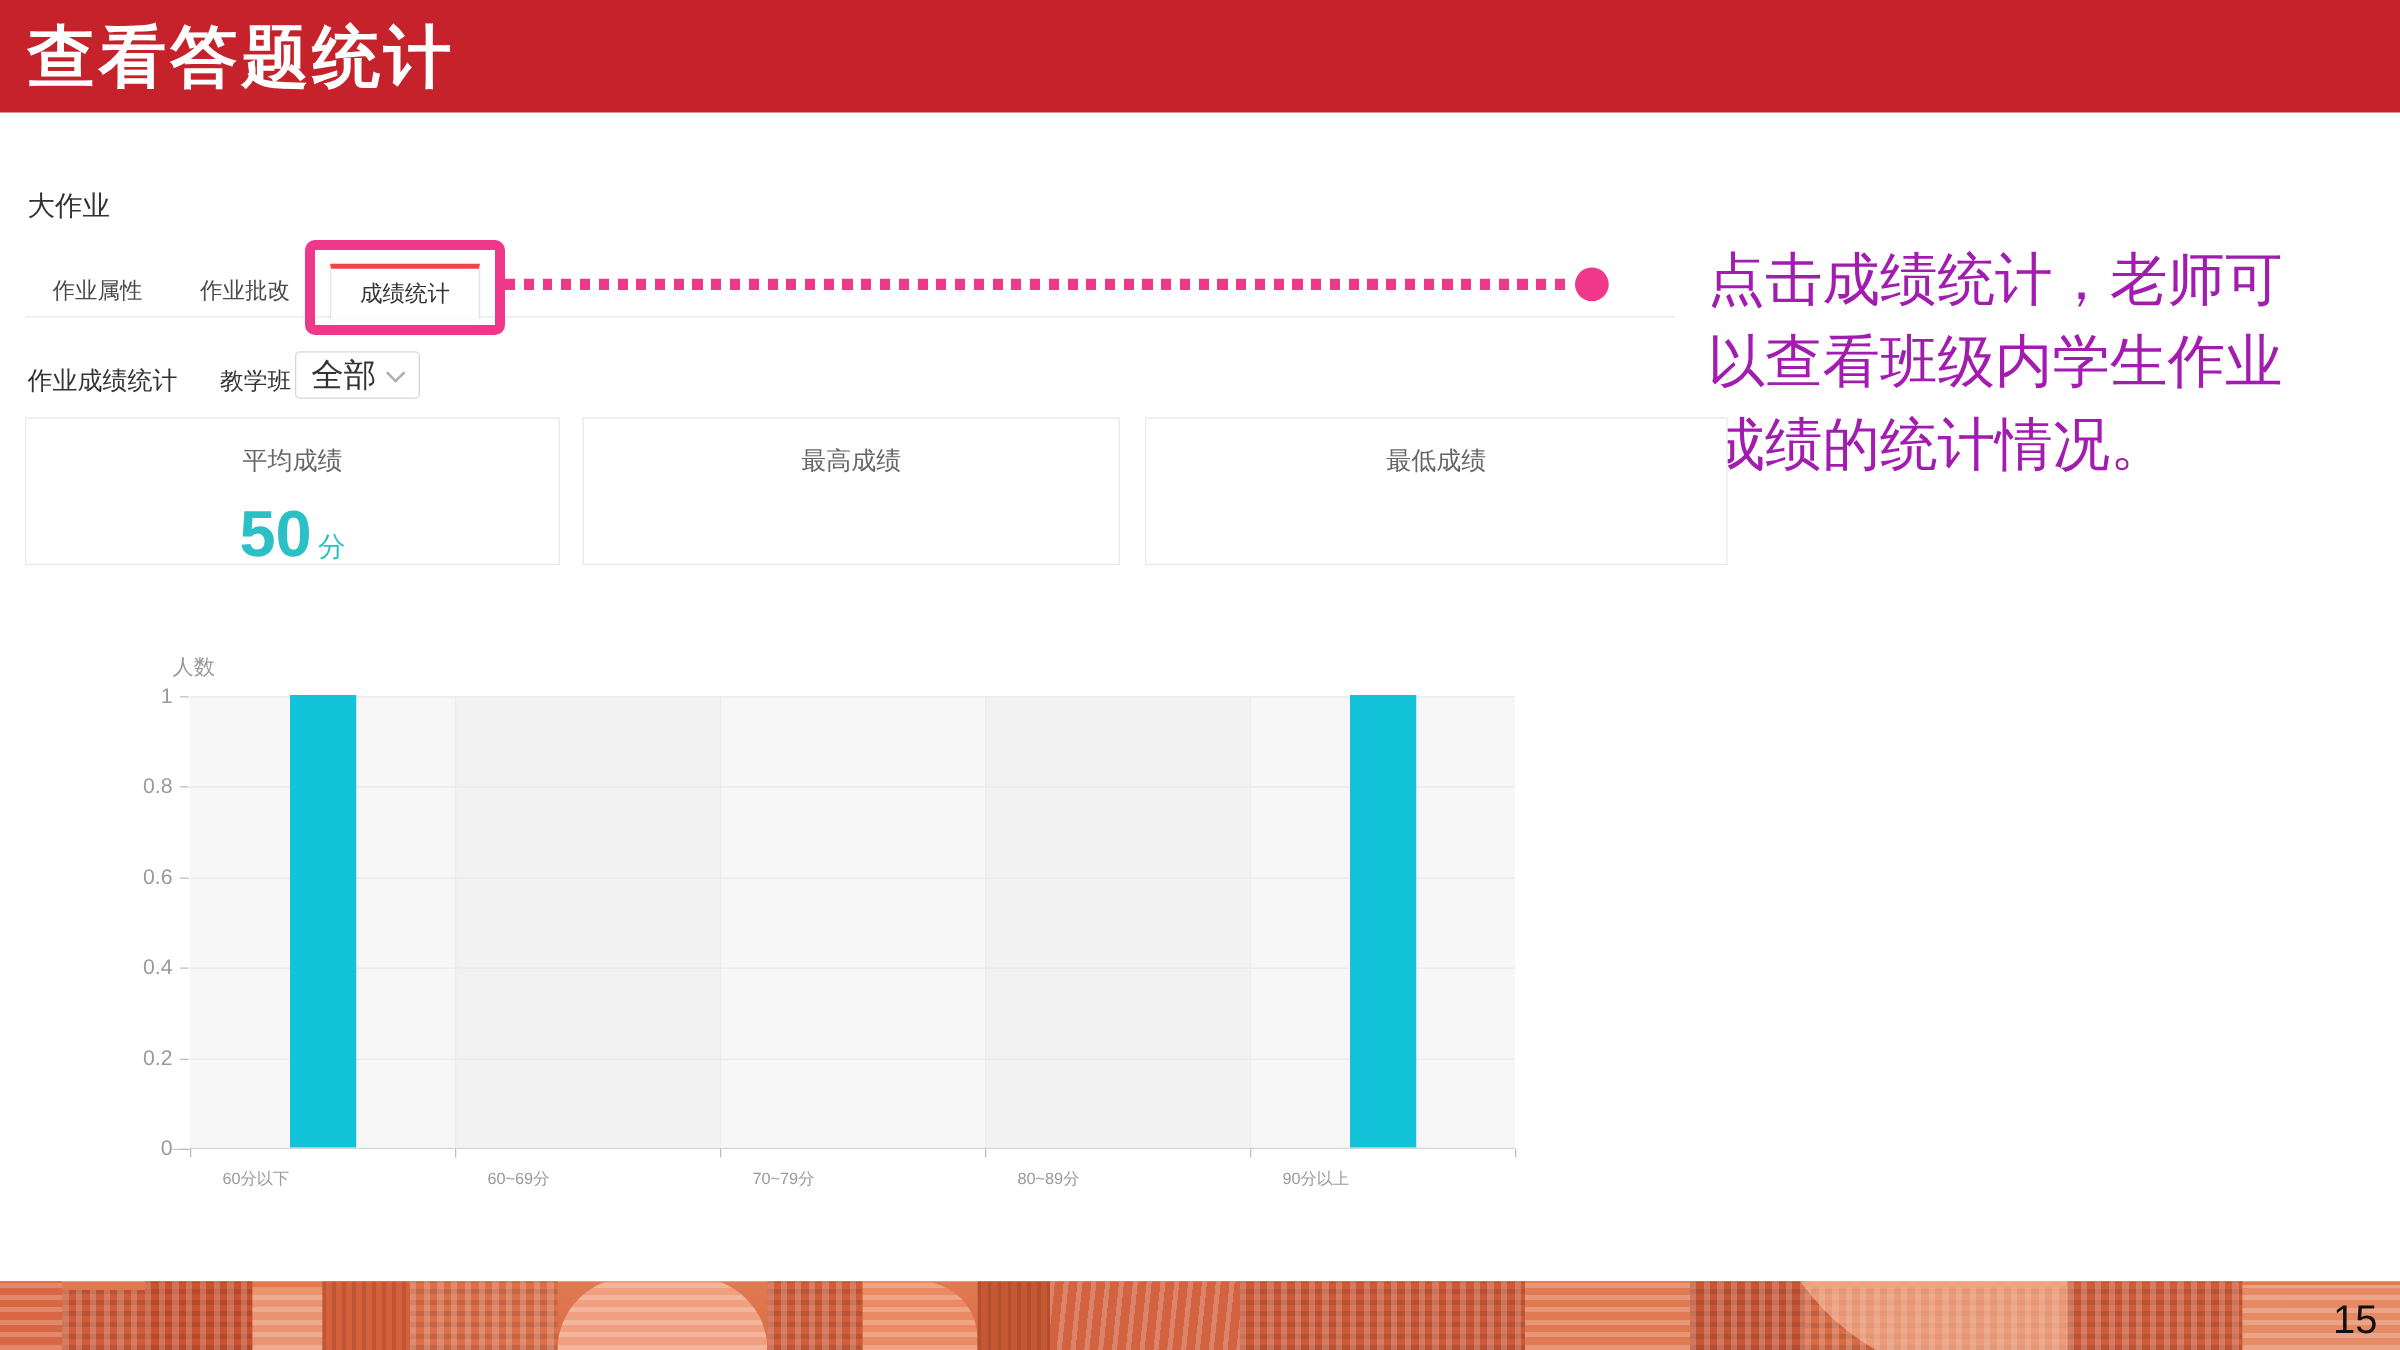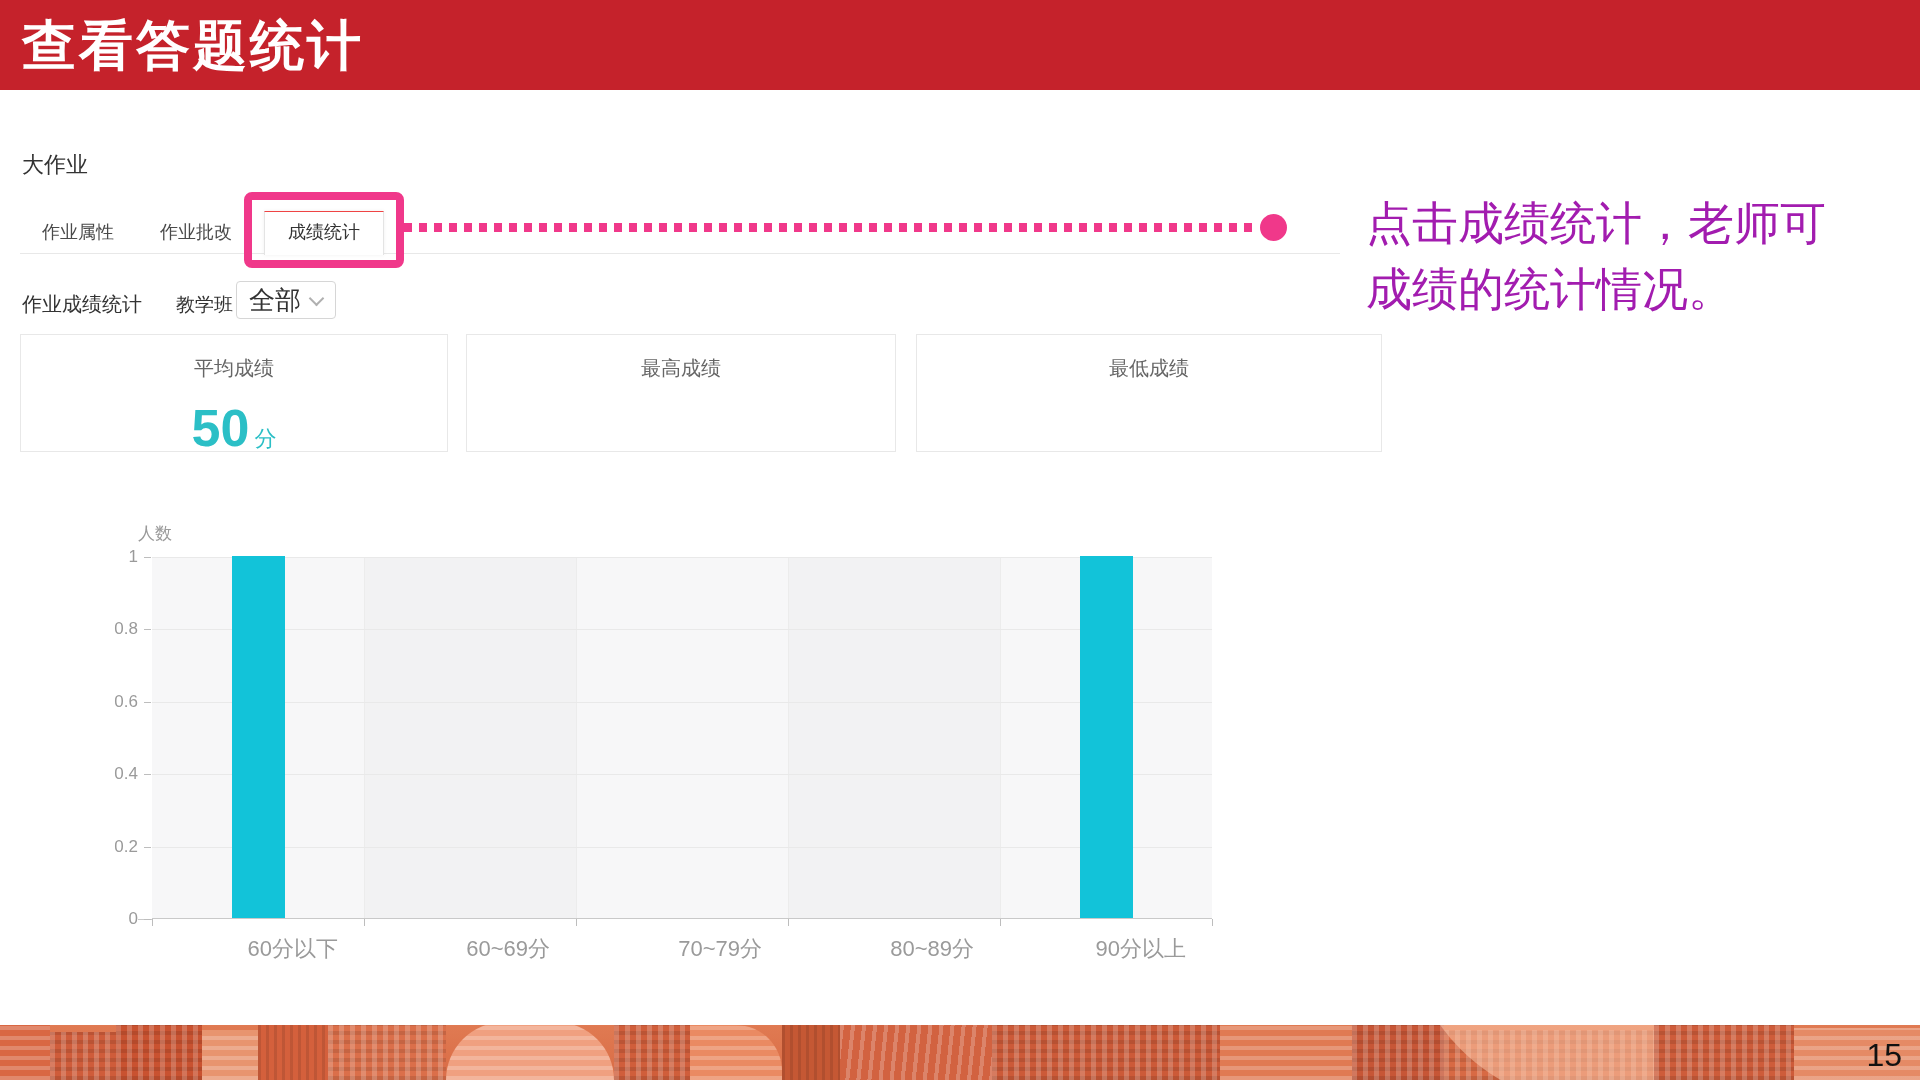--- a/index.html
+++ b/index.html
@@ -19,21 +19,21 @@
   
   .section-label { position:absolute; left:22px; top:150px; font-size:22px; color:#333; }
 
   
   .tabbar { position:absolute; left:20px; top:206px; width:1320px; height:48px; border-bottom:1px solid #e8e8e8; }
   .tab { position:absolute; top:14px; font-size:18px; color:#4a4a4a; cursor:pointer; white-space:nowrap; }
   .tab-0 { left:22px; }
   .tab-1 { left:140px; }
   .tab-active-box {
     position:absolute; left:244px; top:5px; width:120px; height:44px;
-    background:#fff; border:1px solid #e4e4e4; border-top:1px solid #ef4444; border-bottom:none;
+    background:#fff; border:1px solid #e4e4e4; border-top:4px solid #ef4444; border-bottom:none;
     text-align:center; line-height:40px; box-shadow:0 0 4px rgba(0,0,0,0.06);
   }
   .tab-active-box .tab-label { font-size:18px; color:#333; }
   .highlight-box {
     position:absolute; left:224px; top:-14px; width:160px; height:76px;
     border:8px solid #f0388a; border-radius:8px; pointer-events:none;
   }
 
   
   .conn-line {
@@ -85,21 +85,21 @@
   }
   .band   { position:absolute; top:0; height:100%; }
   .band-b { background:#f7f7f8; }
   .band-a { background:#f2f2f3; }
   .hgrid  { position:absolute; left:0; width:100%; height:1px; background:#e9e9e9; }
   .vgrid  { position:absolute; top:0; width:1px; height:100%; background:#ececec; }
   .bar    { position:absolute; bottom:0; width:53px; background:#12c3d9; }
   .ytick-label { position:absolute; font-size:17px; color:#9a9a9a; width:40px; text-align:right; }
   .ytick-dash  { position:absolute; height:1px; width:7px; background:#bdbdbd; }
   .xtick-dash  { position:absolute; width:1px; height:7px; background:#bdbdbd; }
-  .xcat-label  { position:absolute; font-size:22px; color:#9a9a9a; width:160px; text-align:right; }
+  .xcat-label  { position:absolute; font-size:13px; color:#9a9a9a; width:160px; text-align:left; }
   .baseline-ext{ position:absolute; left:138px; top:399px; width:14px; height:1px; background:#c9c9c9; }
 
   
   .footer {
     position:absolute; left:0; top:1025px; width:1920px; height:55px; overflow:hidden;
     background:linear-gradient(#e others 0,#e07a52 0,#d96c45 100%);
     background:linear-gradient(#e07a52,#d96c45);
   }
   .bld { position:absolute; bottom:0; }
   .wg  { background-image:
@@ -133,20 +133,21 @@
   <div class="tab-active-box">
     <span class="tab-label">成绩统计</span>
   </div>
   <div class="highlight-box"></div>
 </div>
 
 <div class="conn-line"></div>
 <div class="conn-dot"></div>
 <div class="annotation">
   <div>点击成绩统计，老师可</div>
+  <div>以查看班级内学生作业</div>
   <div>成绩的统计情况。</div>
 </div>
 
 <div class="filter-title">作业成绩统计</div>
 <div class="class-label">教学班</div>
 <div class="dropdown">
   <span class="dropdown-value">全部</span>
   <span class="chevron"></span>
 </div>
 

